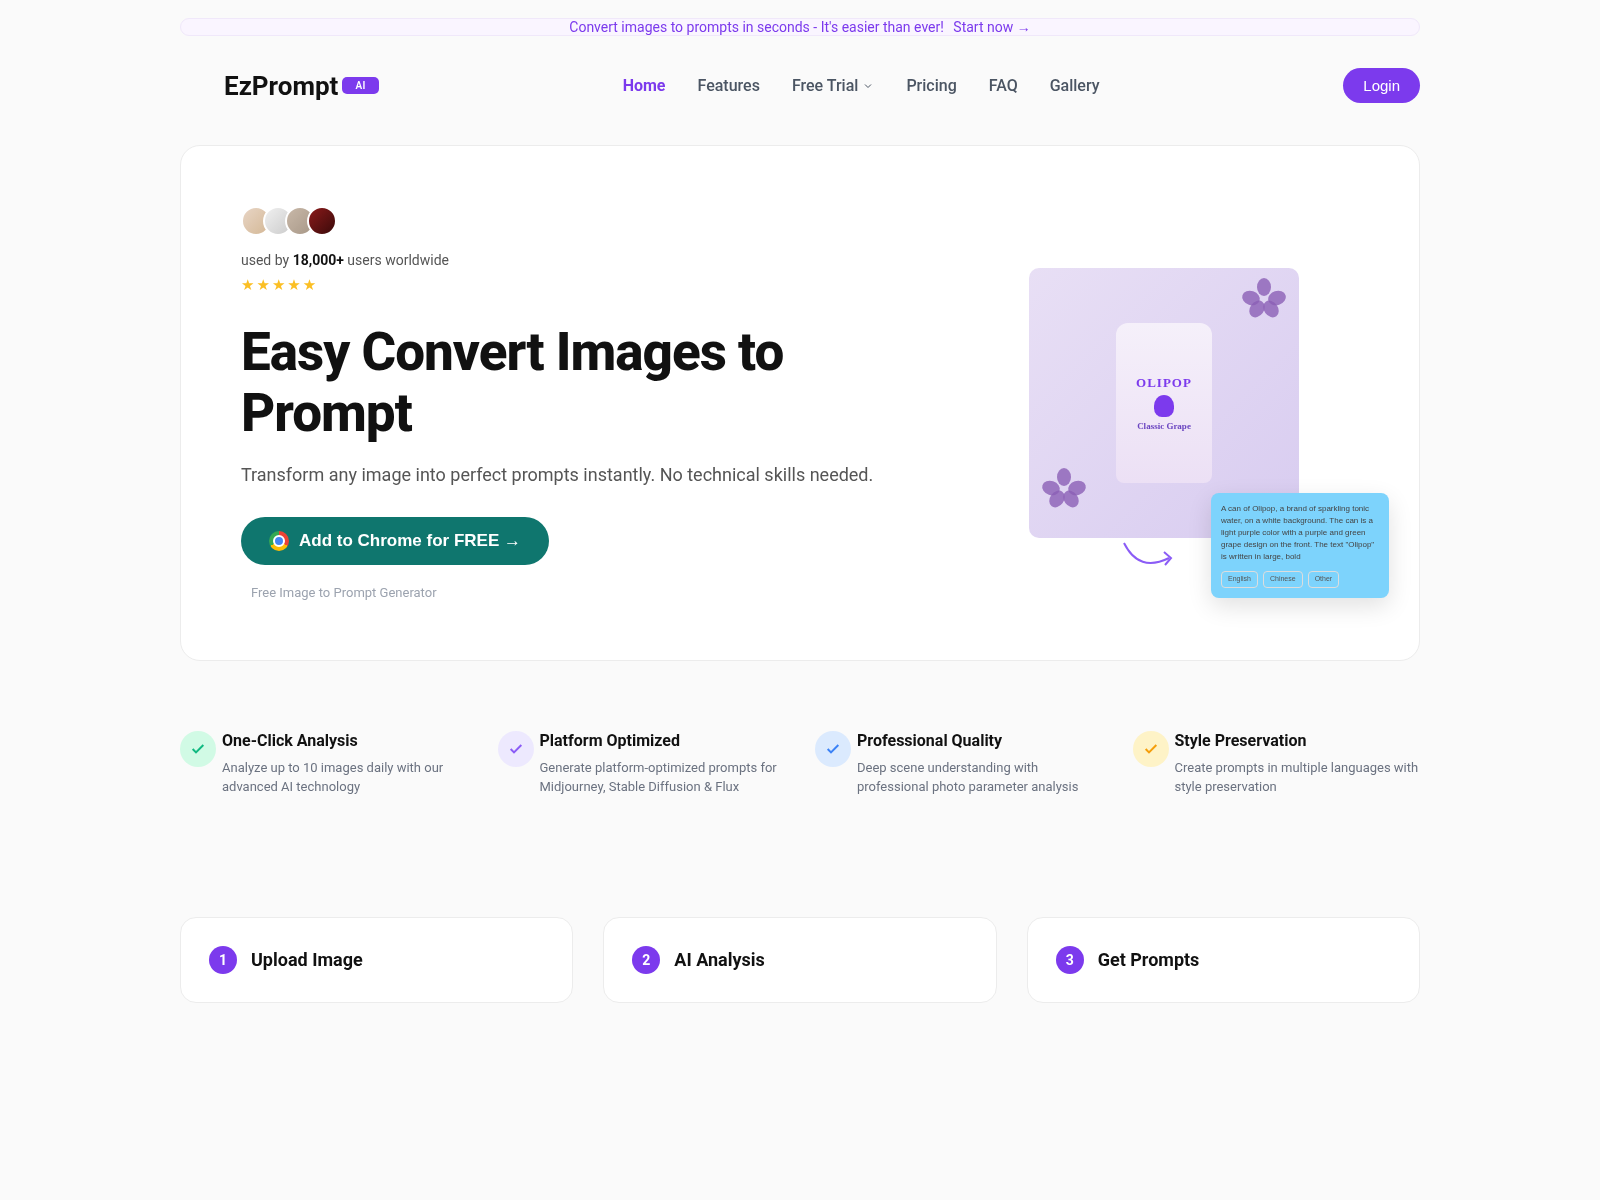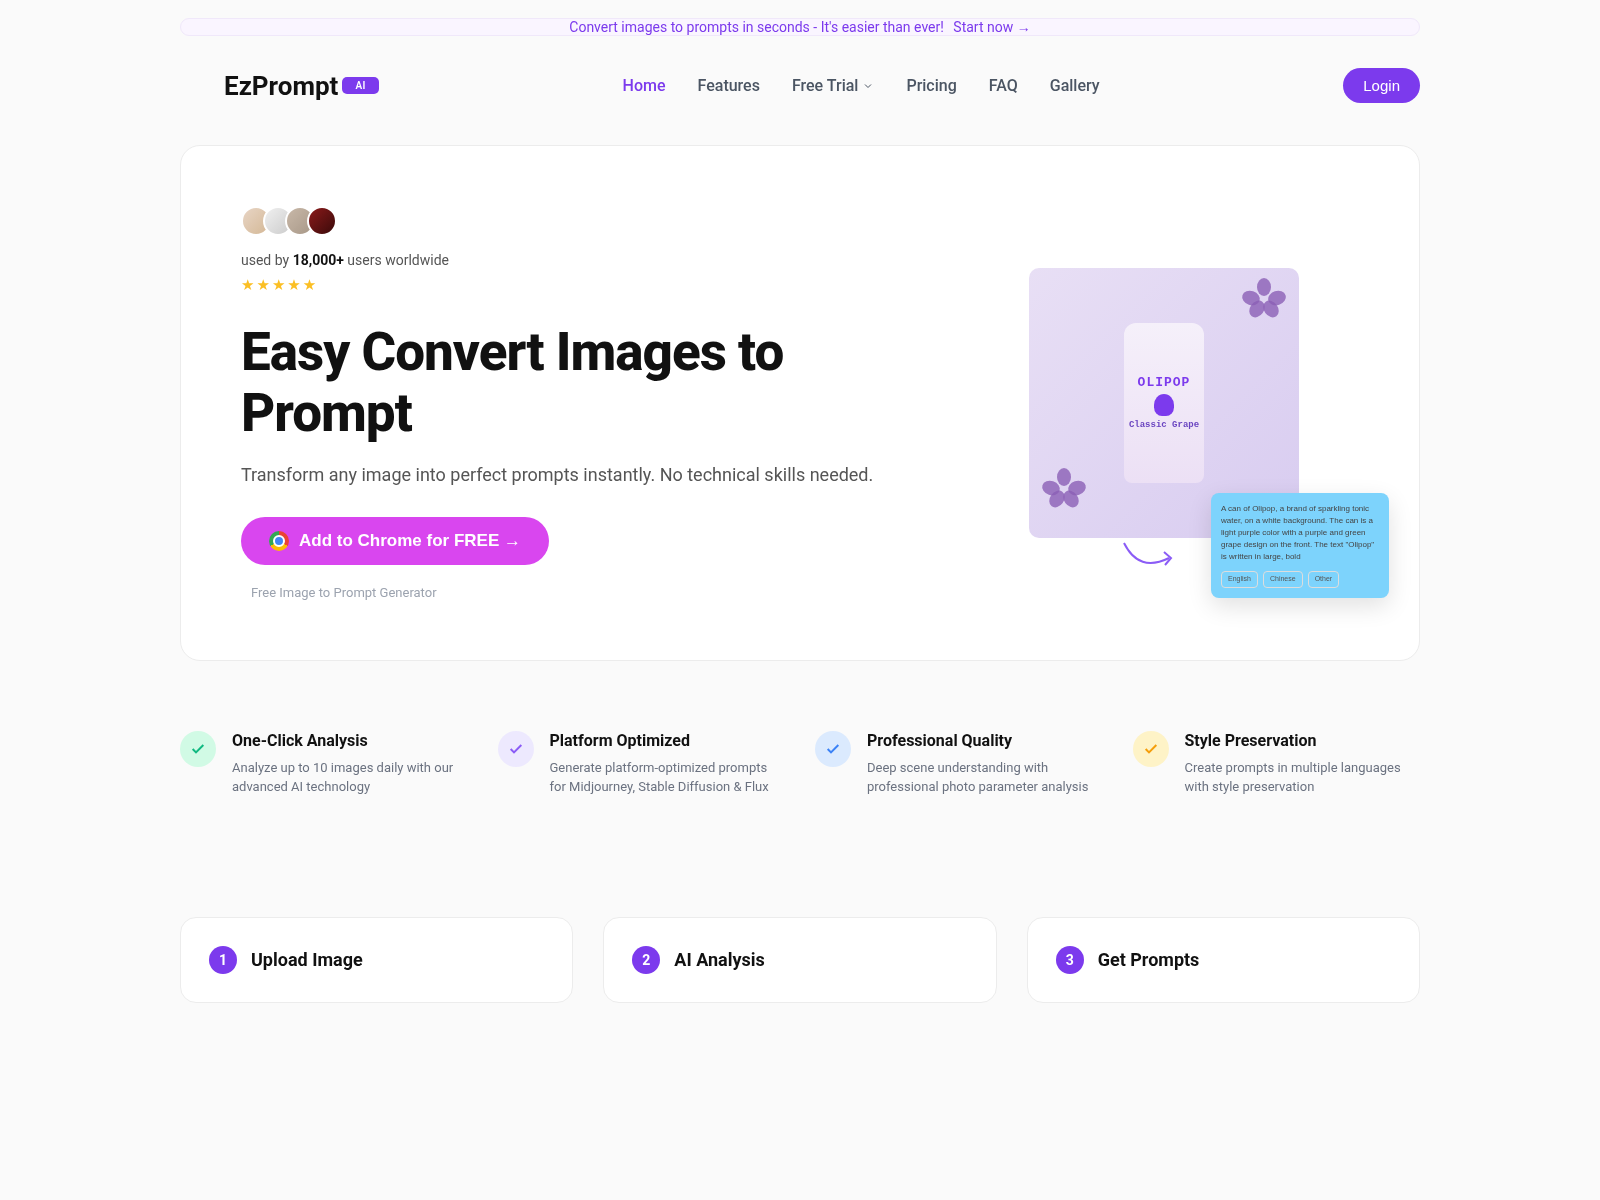--- a/index.html
+++ b/index.html
@@ -63,20 +63,21 @@
   font-size: 16px;
   color: #4b5563;
   cursor: pointer;
   font-weight: 500;
   display: flex;
   align-items: center;
   gap: 4px;
 }
 .nav-item.active {
   color: #7c3aed;
+  font-weight: bold;
 }
 .login-btn {
   background: #7c3aed;
   color: #fff;
   border: none;
   padding: 9px 20px;
   border-radius: 20px;
   font-size: 15px;
   font-weight: 500;
   cursor: pointer;
@@ -133,21 +134,21 @@
   color: #111;
   margin-bottom: 20px;
   letter-spacing: -1px;
 }
 .hero-sub {
   font-size: 18px;
   color: #555;
   margin-bottom: 32px;
 }
 .cta-btn {
-  background: #d946ef;
+  background: #0f766e;
   color: #fff;
   border: none;
   padding: 14px 28px;
   border-radius: 28px;
   font-size: 17px;
   font-weight: 600;
   cursor: pointer;
   display: inline-flex;
   align-items: center;
   gap: 10px;
@@ -183,29 +184,29 @@
   border-radius: 10px;
   background: linear-gradient(135deg,#e8dff5,#d8ccf0);
   position: relative;
   overflow: hidden;
 }
 .can {
   position: absolute;
   left: 50%;
   top: 50%;
   transform: translate(-50%,-50%);
-  width: 80px;
+  width: 96px;
   height: 160px;
   background: linear-gradient(#f5f0fa,#ece0f5);
   border-radius: 12px 12px 8px 8px;
   display:flex;
   flex-direction:column;
   align-items:center;
   justify-content:center;
-  font-family: Liberation Mono, monospace;
+  font-family: Liberation Serif, serif;
 }
 .can-label1{color:#7c3aed;font-weight:800;font-size:13px;letter-spacing:1px;}
 .can-grape{width:20px;height:22px;background:#7c3aed;border-radius:50% 50% 40% 40%;margin:4px 0;}
 .can-label2{color:#6b46c1;font-size:9px;font-weight:600;}
 .flower{position:absolute;width:40px;height:40px;}
 .flower.f1{top:10px;right:15px;}
 .flower.f2{bottom:30px;left:15px;}
 .petal{position:absolute;width:14px;height:18px;background:#8b5fb5;border-radius:50% 50% 50% 50%;opacity:0.8;}
 .petal:nth-child(1){top:0;left:13px;}
 .petal:nth-child(2){top:11px;left:0;transform:rotate(-72deg);}
@@ -246,21 +247,21 @@
   height: 40px;
 }
 .features-row {
   display: flex;
   gap: 30px;
   margin-top: 70px;
 }
 .feature {
   flex: 1;
   display: flex;
-  gap: 16px;
+  gap: 6px;
 }
 .feature-icon {
   width: 36px;
   height: 36px;
   border-radius: 50%;
   display: flex;
   align-items: center;
   justify-content: center;
   flex-shrink: 0;
 }

